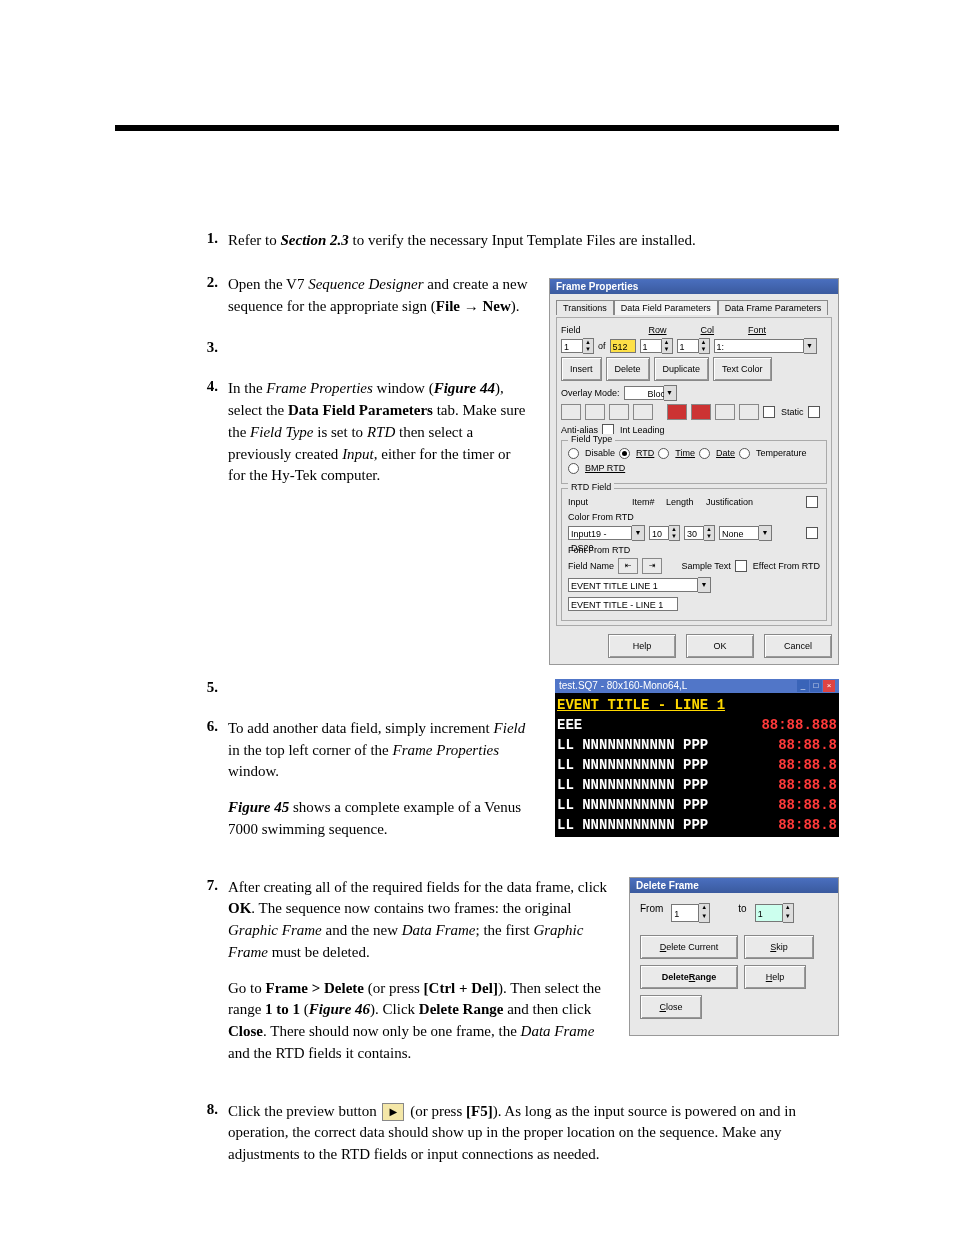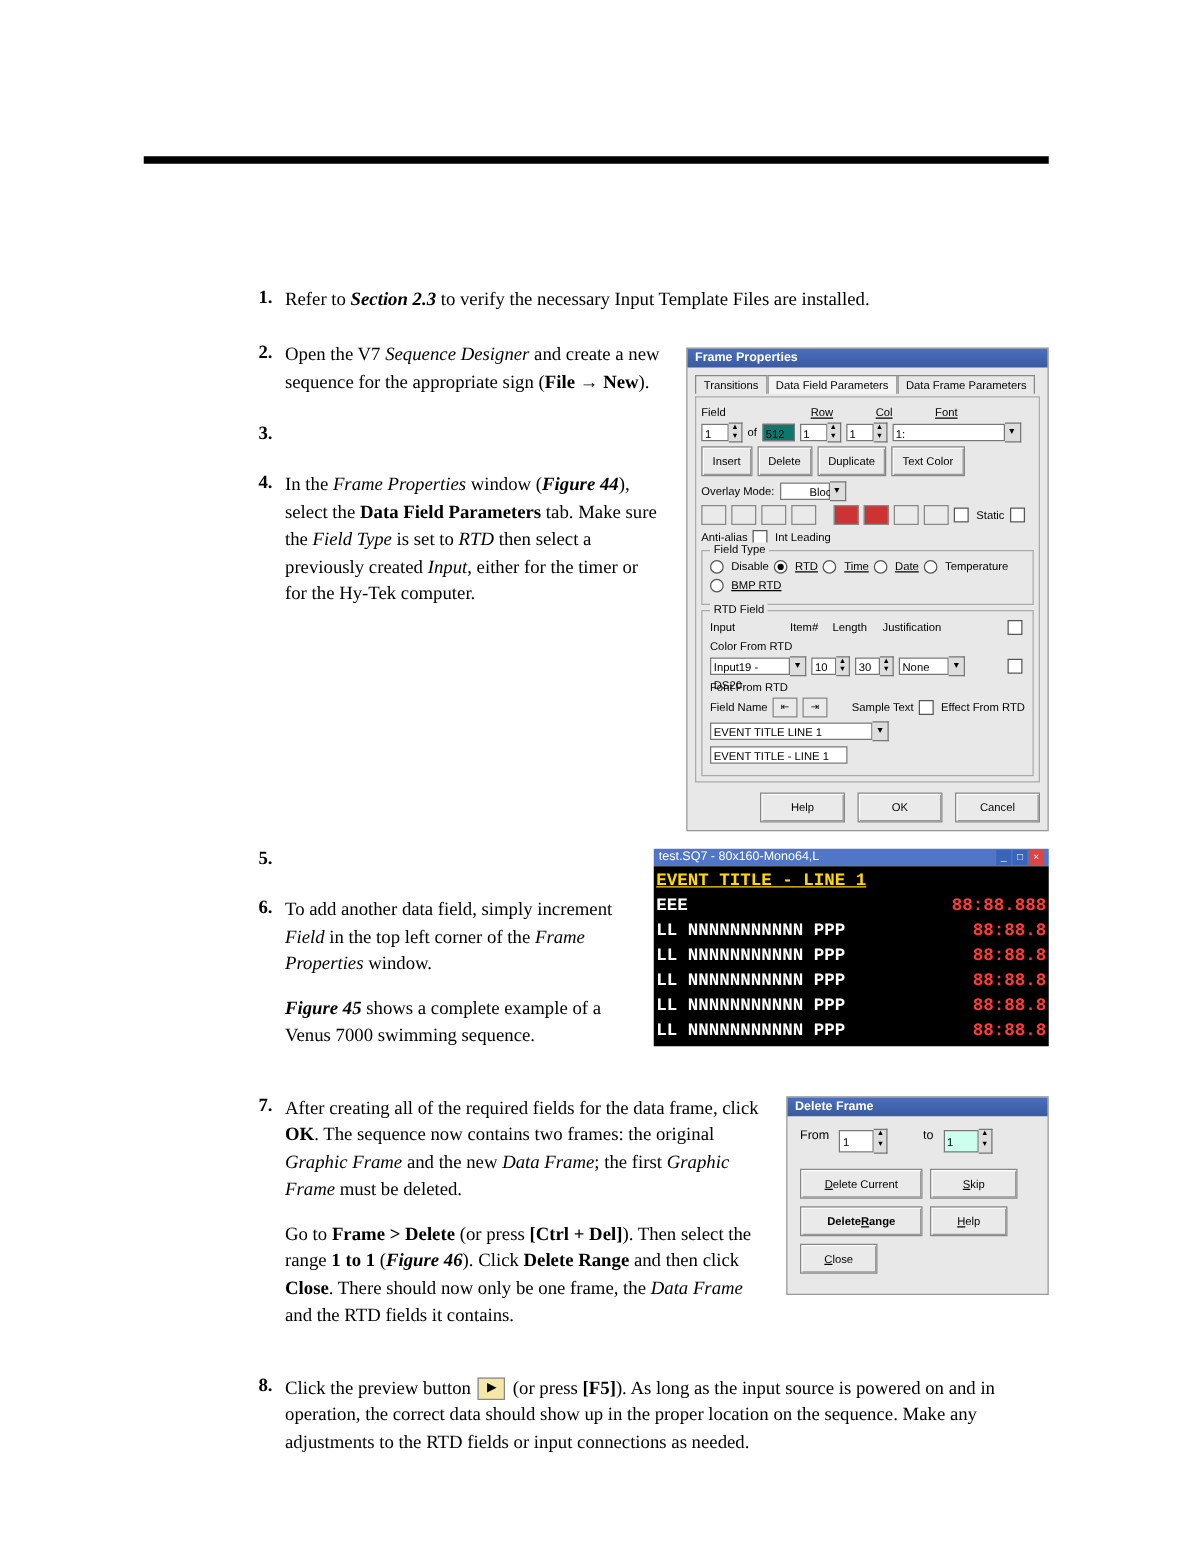--- a/index.html
+++ b/index.html
@@ -30,21 +30,21 @@
   .radio{width:9px;height:9px;border:1px solid #555;border-radius:50%;background:#fff;display:inline-block;vertical-align:middle;margin-right:2px;}
   .radio.sel::after{content:"";display:block;width:5px;height:5px;background:#000;border-radius:50%;margin:2px;}
   .chk{width:10px;height:10px;border:1px solid #555;background:#fff;display:inline-block;vertical-align:middle;margin-right:2px;}
   .drop{display:inline-flex;align-items:center;}
   .drop .dd{width:12px;height:14px;border:1px solid #777;border-left:none;background:#ddd;display:flex;align-items:center;justify-content:center;font-size:7px;}
   .spin{display:inline-flex;align-items:center;}
   .spin .sp{width:10px;height:14px;border:1px solid #777;border-left:none;background:#ddd;font-size:6px;line-height:6px;display:flex;flex-direction:column;}
   .spin .sp div{flex:1;text-align:center;}
   .foot-btns{display:flex;justify-content:flex-end;gap:10px;margin-top:8px;}
   
-  .f45{width:316px;}
+  .f45{width:284px;}
   .f45-title{background:#5176c8;color:#fff;font-size:10px;padding:1px 4px;display:flex;justify-content:space-between;align-items:center;font-family:Tahoma,Arial,sans-serif;}
   .f45-winbtns{display:flex;gap:1px;}
   .f45-winbtn{width:12px;height:12px;font-size:8px;text-align:center;line-height:12px;}
   .f45-body{background:#000;padding:2px;font-family:"Courier New",monospace;font-weight:bold;font-size:14px;line-height:20px;letter-spacing:0;}
   .f45-row{display:flex;justify-content:space-between;white-space:pre;}
   .yel{color:#ffd800;}
   .wht{color:#fff;}
   .red{color:#ff3a3a;}
   
   .f46{width:210px;}
@@ -90,21 +90,21 @@
             </div>
             <div class="fld-row">
               <span class="spin">
                   <span class="inp" style="width:22px;">1</span>
                   <span class="sp">
                     <div>▲</div>
                     <div>▼</div>
                   </span>
                 </span>
               <span>of</span>
-              <span class="inp" style="width:26px;background:#0f766e;">512</span>
+              <span class="inp" style="width:26px;background:#fde047;">512</span>
               <span class="spin">
                   <span class="inp" style="width:22px;">1</span>
                   <span class="sp">
                     <div>▲</div>
                     <div>▼</div>
                   </span>
                 </span>
               <span class="spin">
                   <span class="inp" style="width:22px;">1</span>
                   <span class="sp">

